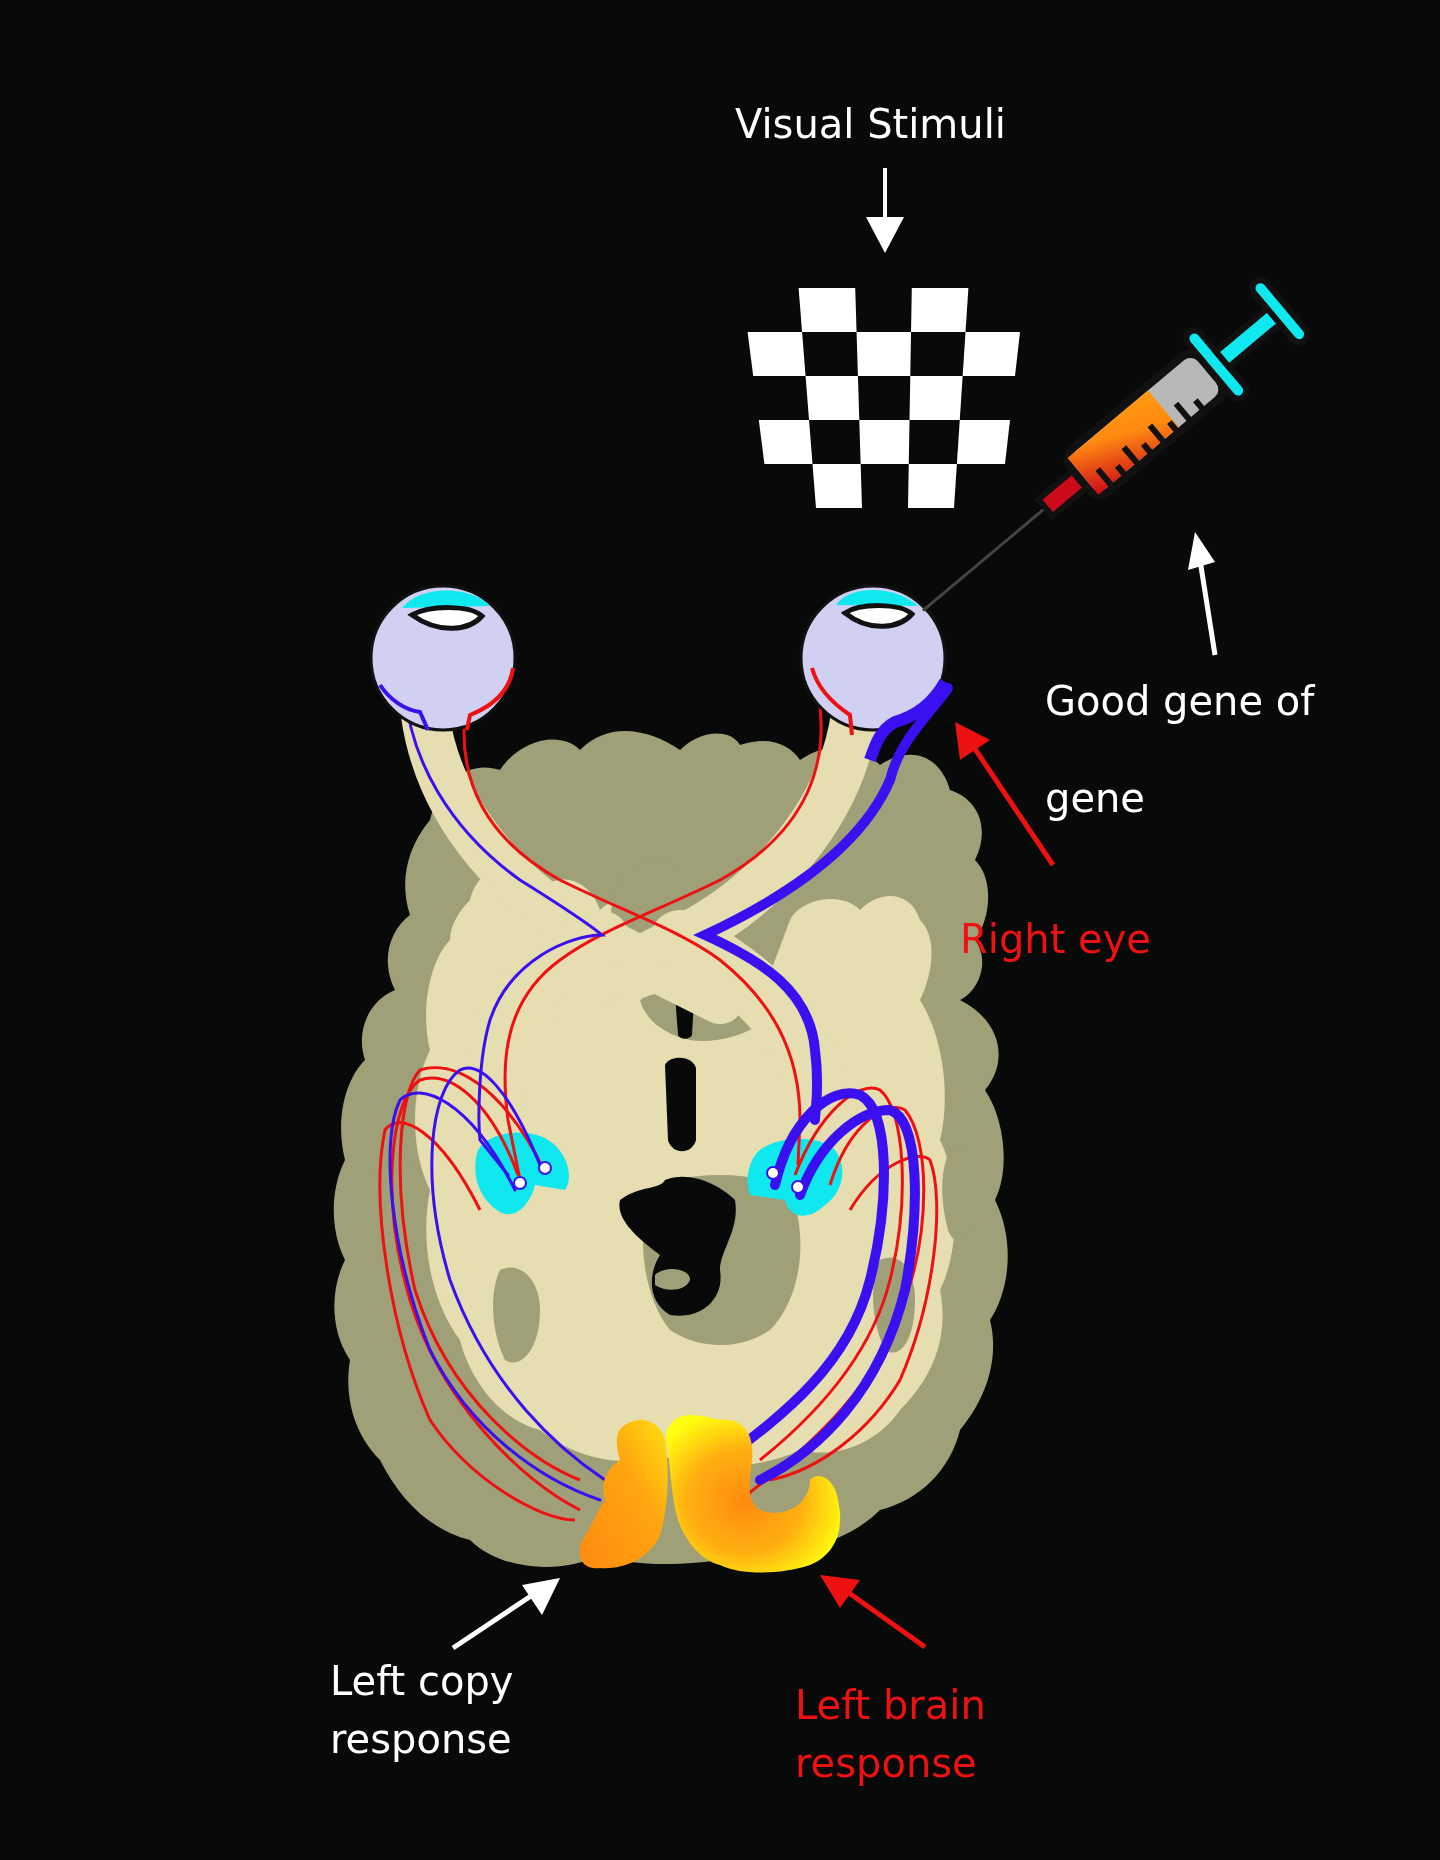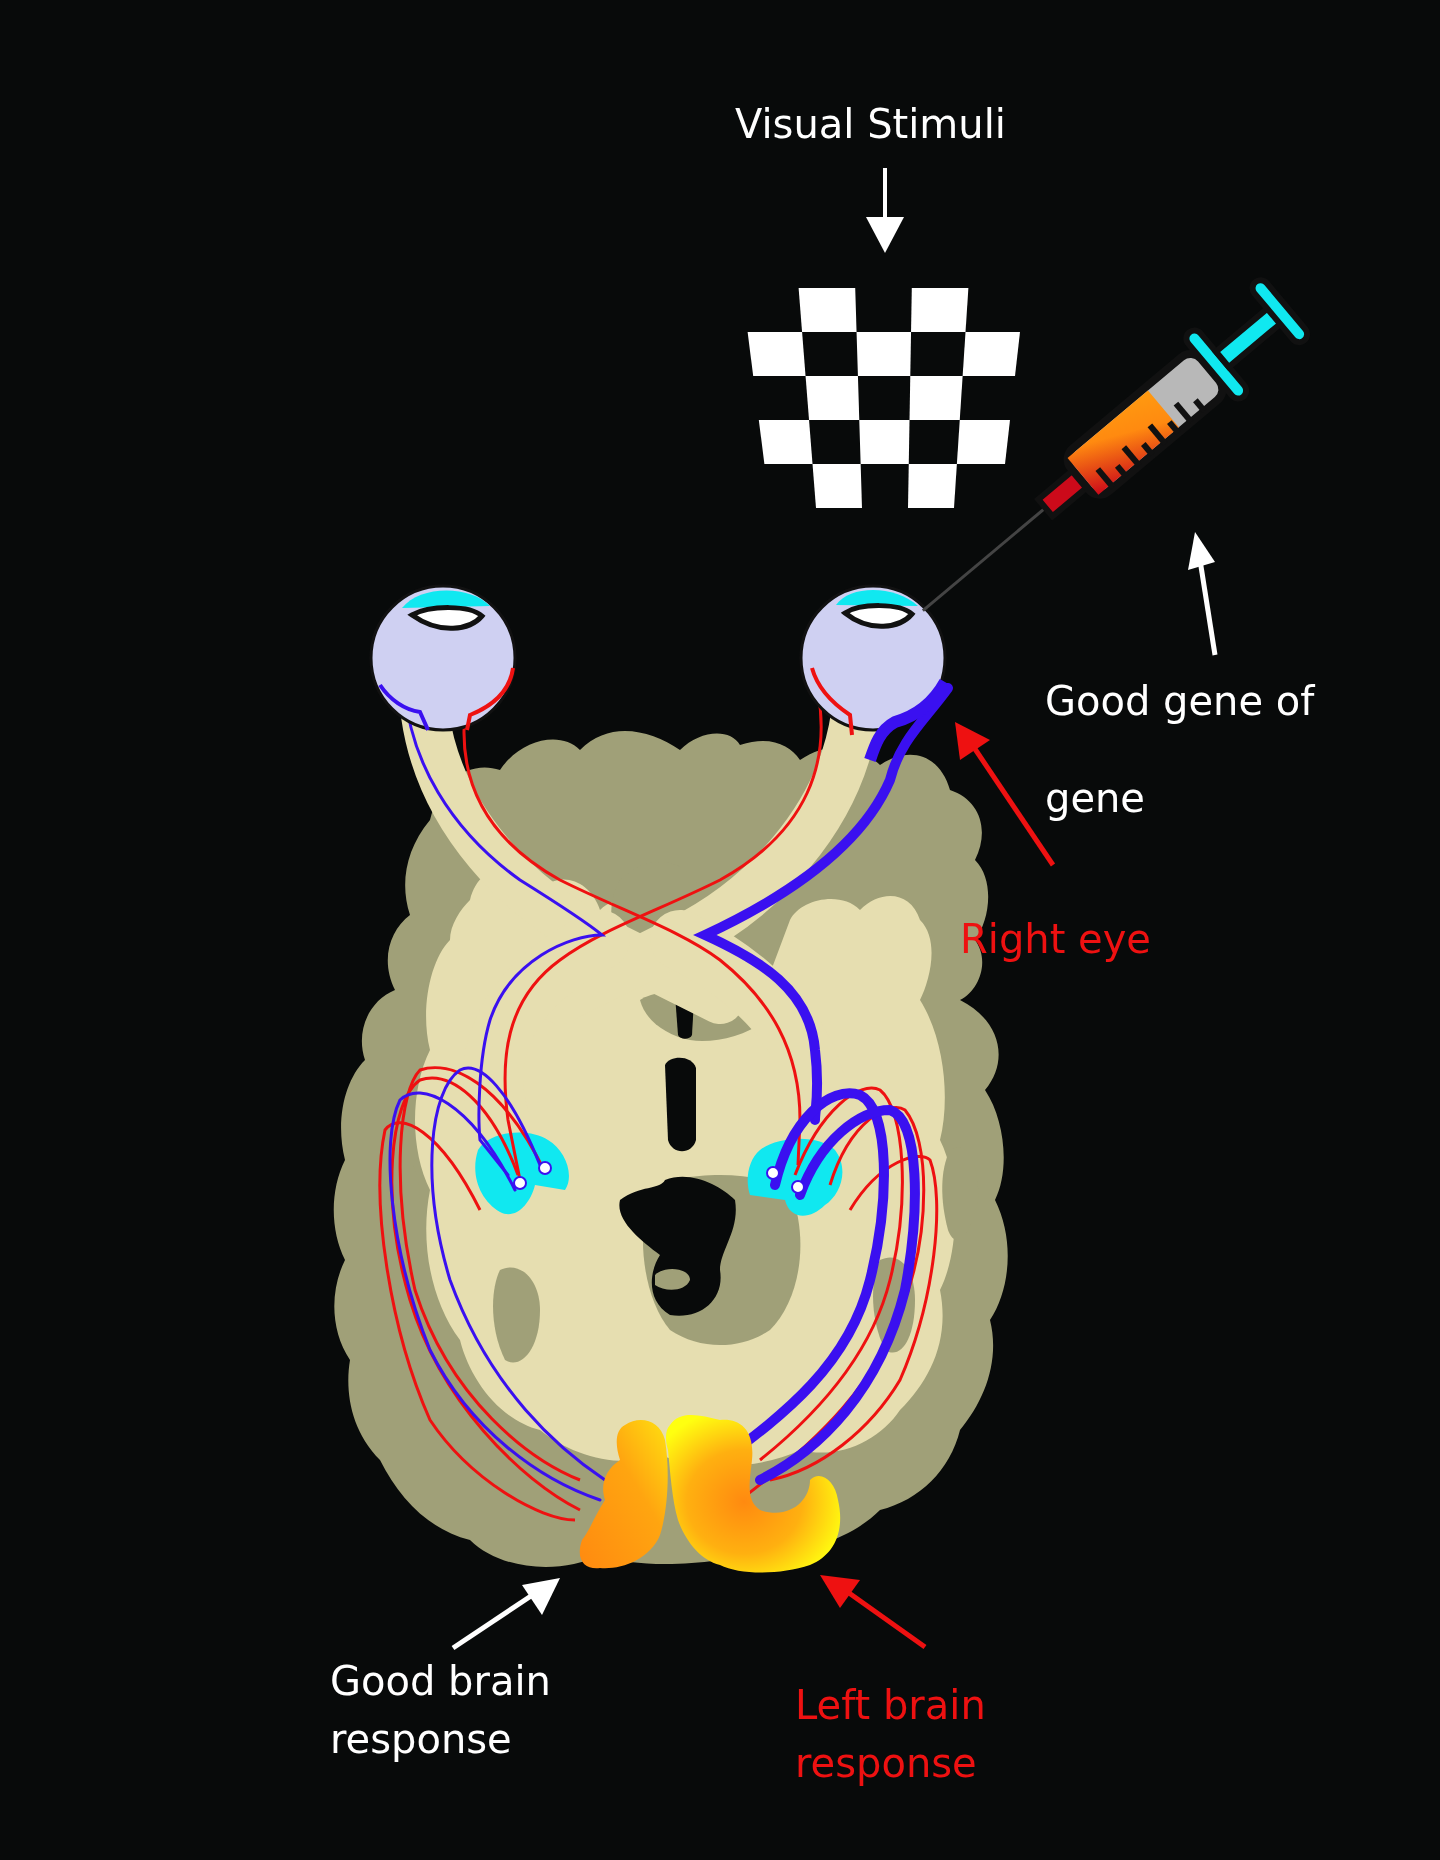--- a/index.html
+++ b/index.html
@@ -197,17 +197,17 @@
   </g>
 </svg>
 
 <div class="label white" style="left:735px; top:95px; width:300px;">Visual Stimuli</div>
 
 <div class="label white" style="left:1045px; top:672px; width:330px;">Good gene of</div>
 <div class="label white" style="left:1045px; top:730px; width:330px;margin-top:39px;">gene</div>
 
 <div class="label red" style="left:960px; top:886px; width:250px;">Right eye</div>
 
-<div class="label white" style="left:330px; top:1652px; width:250px;">Good brain</div>
+<div class="label white" style="left:330px; top:1652px; width:250px;">Left copy</div>
 <div class="label white" style="left:330px; top:1710px; width:250px;">response</div>
 
 <div class="label red" style="left:795px; top:1652px; width:270px;">Left brain</div>
 <div class="label red" style="left:795px; top:1710px; width:270px;">response</div>
 
 </body></html>

